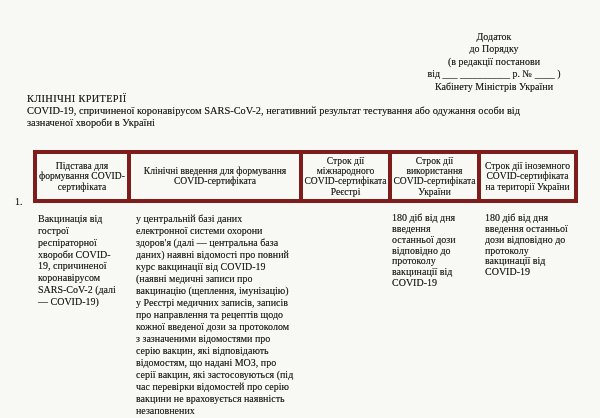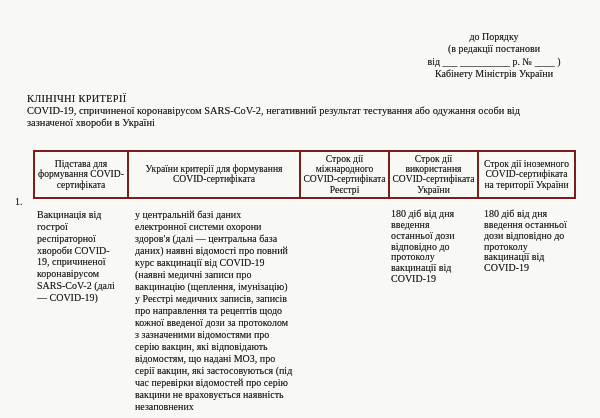--- a/index.html
+++ b/index.html
@@ -19,21 +19,21 @@
   .title-block {
     position:absolute; top:93px; left:27px; width:546px;
     text-align:left; font-size:10.4px; line-height:11.4px;
   }
   .doc-title { margin-bottom:1px; letter-spacing:0.3px; }
   .doc-table {
     position:absolute; top:150px; left:33px; width:541px;
     border-collapse:collapse; table-layout:fixed;
   }
   .doc-table thead td {
-    border:2px solid #7f1d1d;
+    border:4px solid #7f1d1d;
     text-align:center; vertical-align:middle;
     font-size:9.6px; line-height:10.2px;
     padding:2px 1px; height:37px;
   }
   .doc-table tbody td {
     vertical-align:top; font-size:10px; padding-top:10px;
     border:none;
   }
   td.c-basis    { line-height:11.9px; padding-left:3px;  padding-right:12px; }
   td.c-criteria { line-height:12px; padding-left:7px;  padding-right:6px;  }
@@ -42,20 +42,21 @@
   .row-number {
     position:absolute; top:196px; left:15px; font-size:10px;
   }
 </style>
 </head>
 <body>
 
 <div class="page">
 
   <div class="corner">
+    <div>Додаток</div>
     <div>до Порядку</div>
     <div>(в редакції постанови</div>
     <div>від ___ __________ р. № ____ )</div>
     <div>Кабінету Міністрів України</div>
   </div>
 
   <div class="title-block">
     <div class="doc-title">КЛІНІЧНІ КРИТЕРІЇ</div>
     <div>COVID-19, спричиненої коронавірусом SARS-CoV-2, негативний результат тестування або одужання особи від</div>
     <div>зазначеної хвороби в Україні</div>
@@ -65,21 +66,21 @@
     <colgroup>
       <col style="width:94px">
       <col style="width:172px">
       <col style="width:89px">
       <col style="width:89px">
       <col style="width:97px">
     </colgroup>
     <thead>
       <tr>
         <td>Підстава для формування COVID-сертифіката</td>
-        <td>України критерії для формування COVID-сертифіката</td>
+        <td>Клінічні введення для формування COVID-сертифіката</td>
         <td>Строк дії міжнародного COVID-сертифіката Реєстрі</td>
         <td>Строк дії використання COVID-сертифіката України</td>
         <td>Строк дії іноземного COVID-сертифіката на території України</td>
       </tr>
     </thead>
     <tbody>
       <tr>
         <td class="c-basis">Вакцинація від гострої респіраторної хвороби COVID-19, спричиненої коронавірусом SARS-CoV-2 (далі — COVID-19)</td>
         <td class="c-criteria">у центральній базі даних електронної системи охорони здоров'я (далі — центральна база даних) наявні відомості про повний курс вакцинації від COVID-19 (наявні медичні записи про вакцинацію (щеплення, імунізацію) у Реєстрі медичних записів, записів про направлення та рецептів щодо кожної введеної дози за протоколом з зазначеними відомостями про серію вакцин, які відповідають відомостям, що надані МОЗ, про серії вакцин, які застосовуються (під час перевірки відомостей про серію вакцини не враховується наявність незаповнених</td>
         <td class="c-intl"></td>

